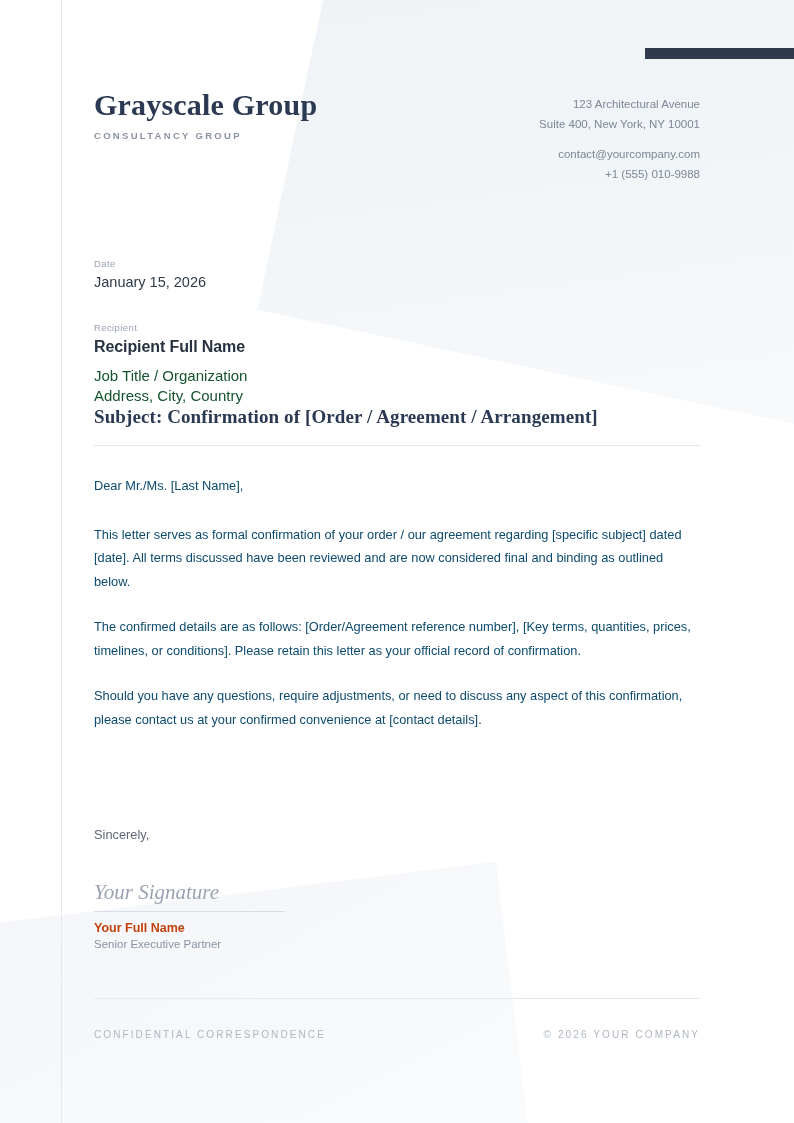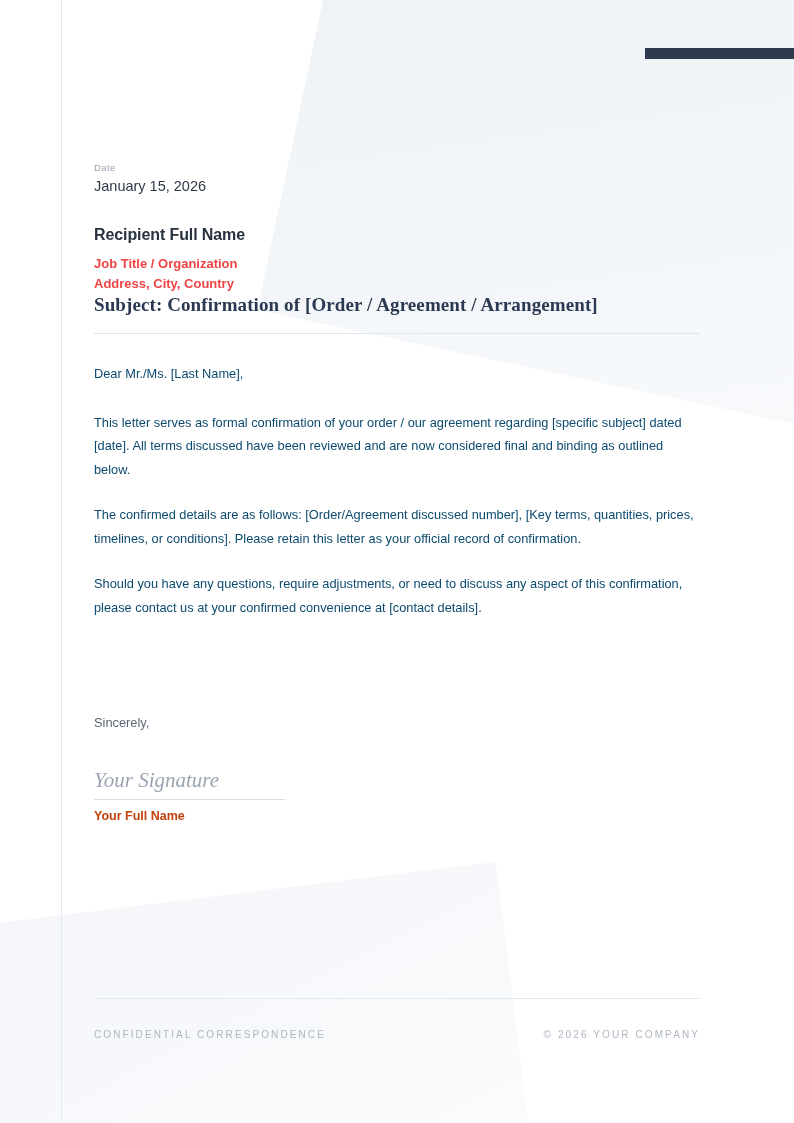--- a/index.html
+++ b/index.html
@@ -117,24 +117,23 @@
   }
   .recipient-block { margin-top: 32px; }
   .recipient-name {
     font-size: 16px;
     font-weight: 700;
     color: #273140;
     letter-spacing: -0.1px;
     margin-bottom: 10px;
   }
   .recipient-line {
-    font-size: 13px;
-    color: #ef4444;
+    font-size: 15px;
+    color: #14532d;
     line-height: 20px;
-    font-weight: bold;
   }
 
   .subject {
     font-family: "Liberation Serif", serif;
     font-size: 19px;
     font-weight: 700;
     color: #2b3a52;
     letter-spacing: 0.1px;
   }
   .subject-rule {
@@ -210,48 +209,60 @@
 <div class="page">
 
   <div class="panel-top"></div>
   <div class="panel-bottom"></div>
   <div class="vrule"></div>
   <div class="accent-bar"></div>
 
   <div class="content">
 
     <div class="header">
+      <div>
+        <div class="brand-name">Grayscale Group</div>
+        <div class="brand-tagline">CONSULTANCY GROUP</div>
+      </div>
+      <div class="contact">
+        <div>123 Architectural Avenue</div>
+        <div>Suite 400, New York, NY 10001</div>
+        <div class="gap">contact@yourcompany.com</div>
+        <div>+1 (555) 010-9988</div>
+      </div>
     </div>
 
     <div class="meta">
       <div class="meta-label">Date</div>
       <div class="meta-value">January 15, 2026</div>
     </div>
 
     <div class="recipient-block">
+      <div class="meta-label">Recipient</div>
       <div class="recipient-name">Recipient Full Name</div>
       <div class="recipient-line">Job Title / Organization</div>
       <div class="recipient-line">Address, City, Country</div>
     </div>
 
     <div class="subject">Subject: Confirmation of [Order / Agreement / Arrangement]</div>
     <div class="subject-rule"></div>
 
     <div class="body-copy">
       <p class="salutation">Dear Mr./Ms. [Last Name],</p>
       <p>This letter serves as formal confirmation of your order / our agreement regarding [specific subject] dated [date]. All terms discussed have been reviewed and are now considered final and binding as outlined below.</p>
-      <p>The confirmed details are as follows: [Order/Agreement discussed number], [Key terms, quantities, prices, timelines, or conditions]. Please retain this letter as your official record of confirmation.</p>
+      <p>The confirmed details are as follows: [Order/Agreement reference number], [Key terms, quantities, prices, timelines, or conditions]. Please retain this letter as your official record of confirmation.</p>
       <p>Should you have any questions, require adjustments, or need to discuss any aspect of this confirmation, please contact us at your confirmed convenience at [contact details].</p>
     </div>
 
     <div class="closing">Sincerely,</div>
 
     <div class="signature-script">Your Signature</div>
     <div class="signature-rule"></div>
     <div class="signer-name">Your Full Name</div>
+    <div class="signer-title">Senior Executive Partner</div>
 
   </div>
 
   <div class="footer">
     <div class="footer-rule"></div>
     <div class="footer-row">
       <div>CONFIDENTIAL CORRESPONDENCE</div>
       <div>© 2026 YOUR COMPANY</div>
     </div>
   </div>

